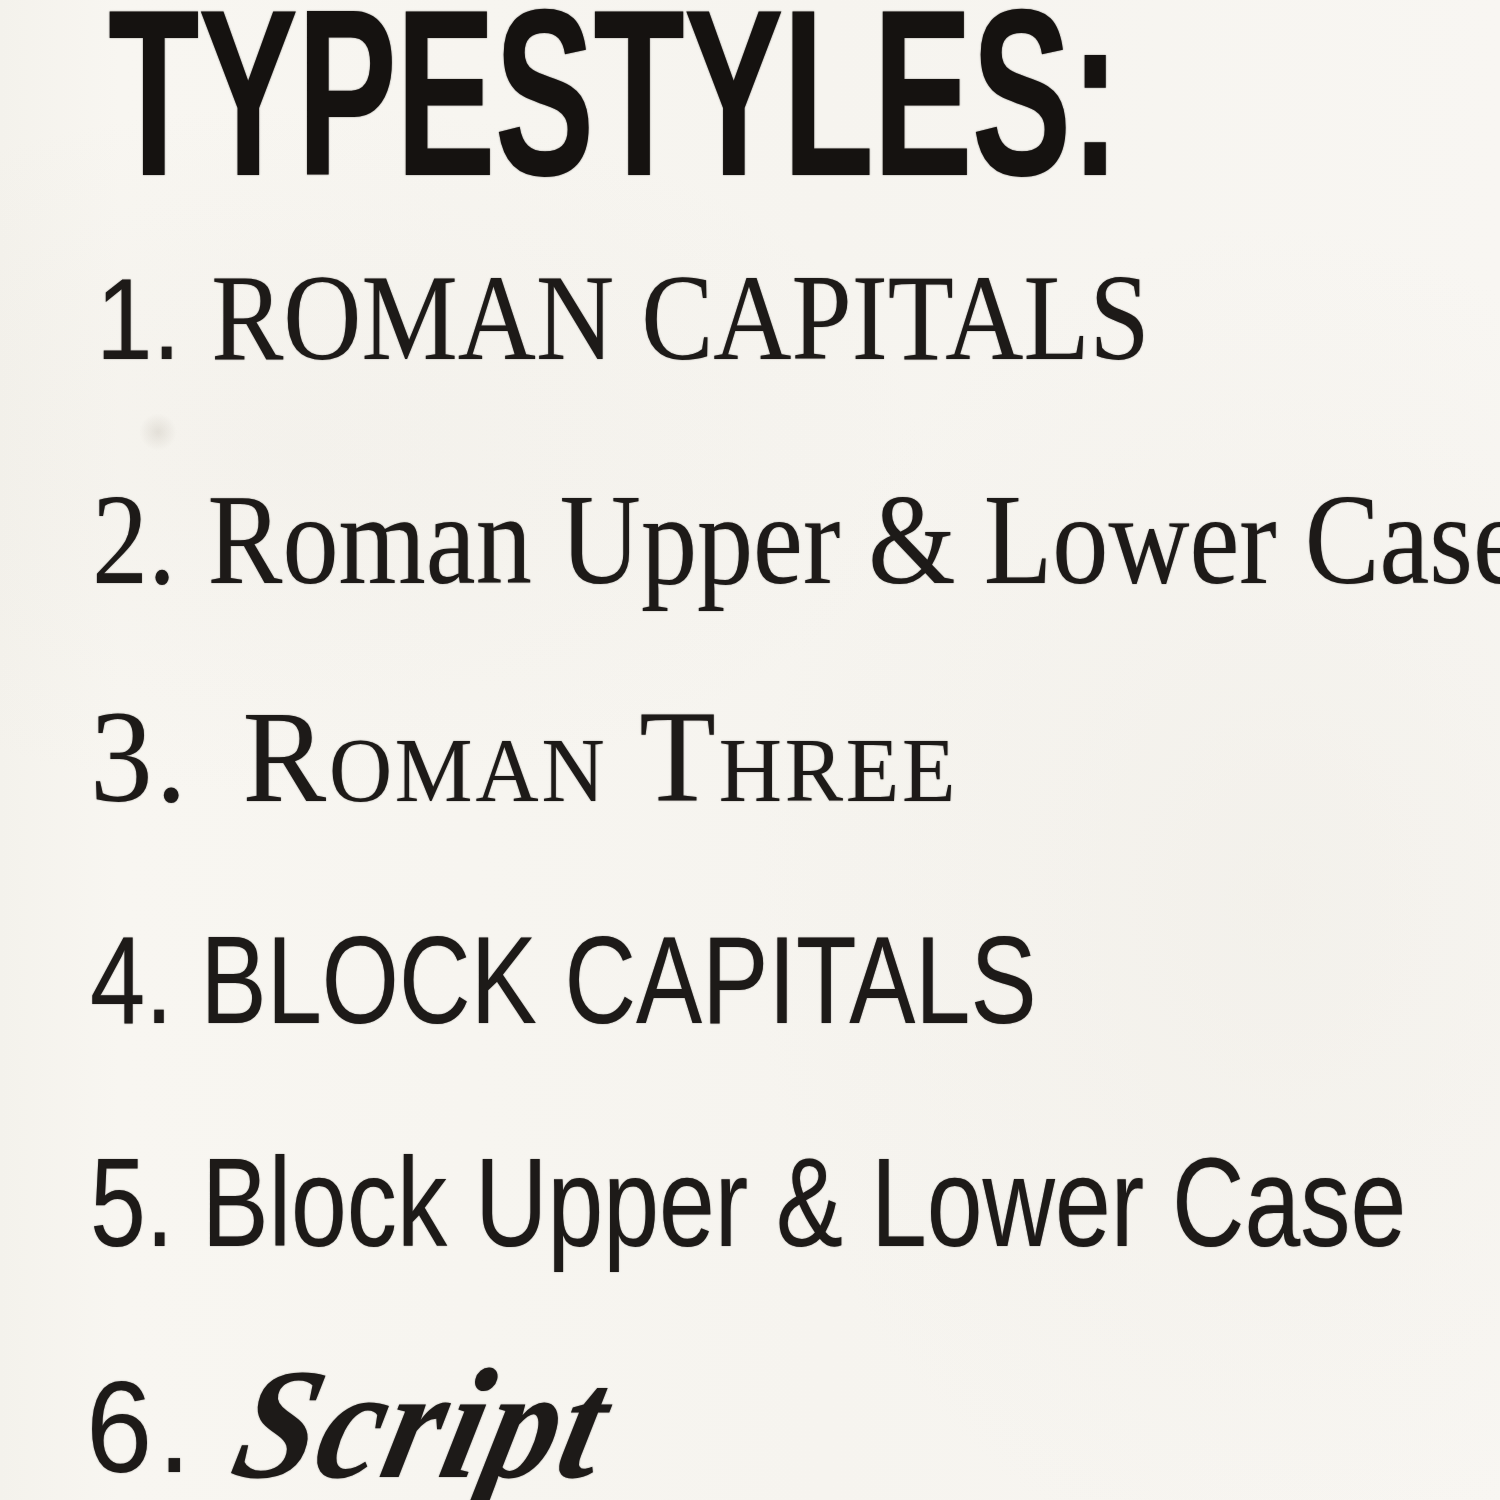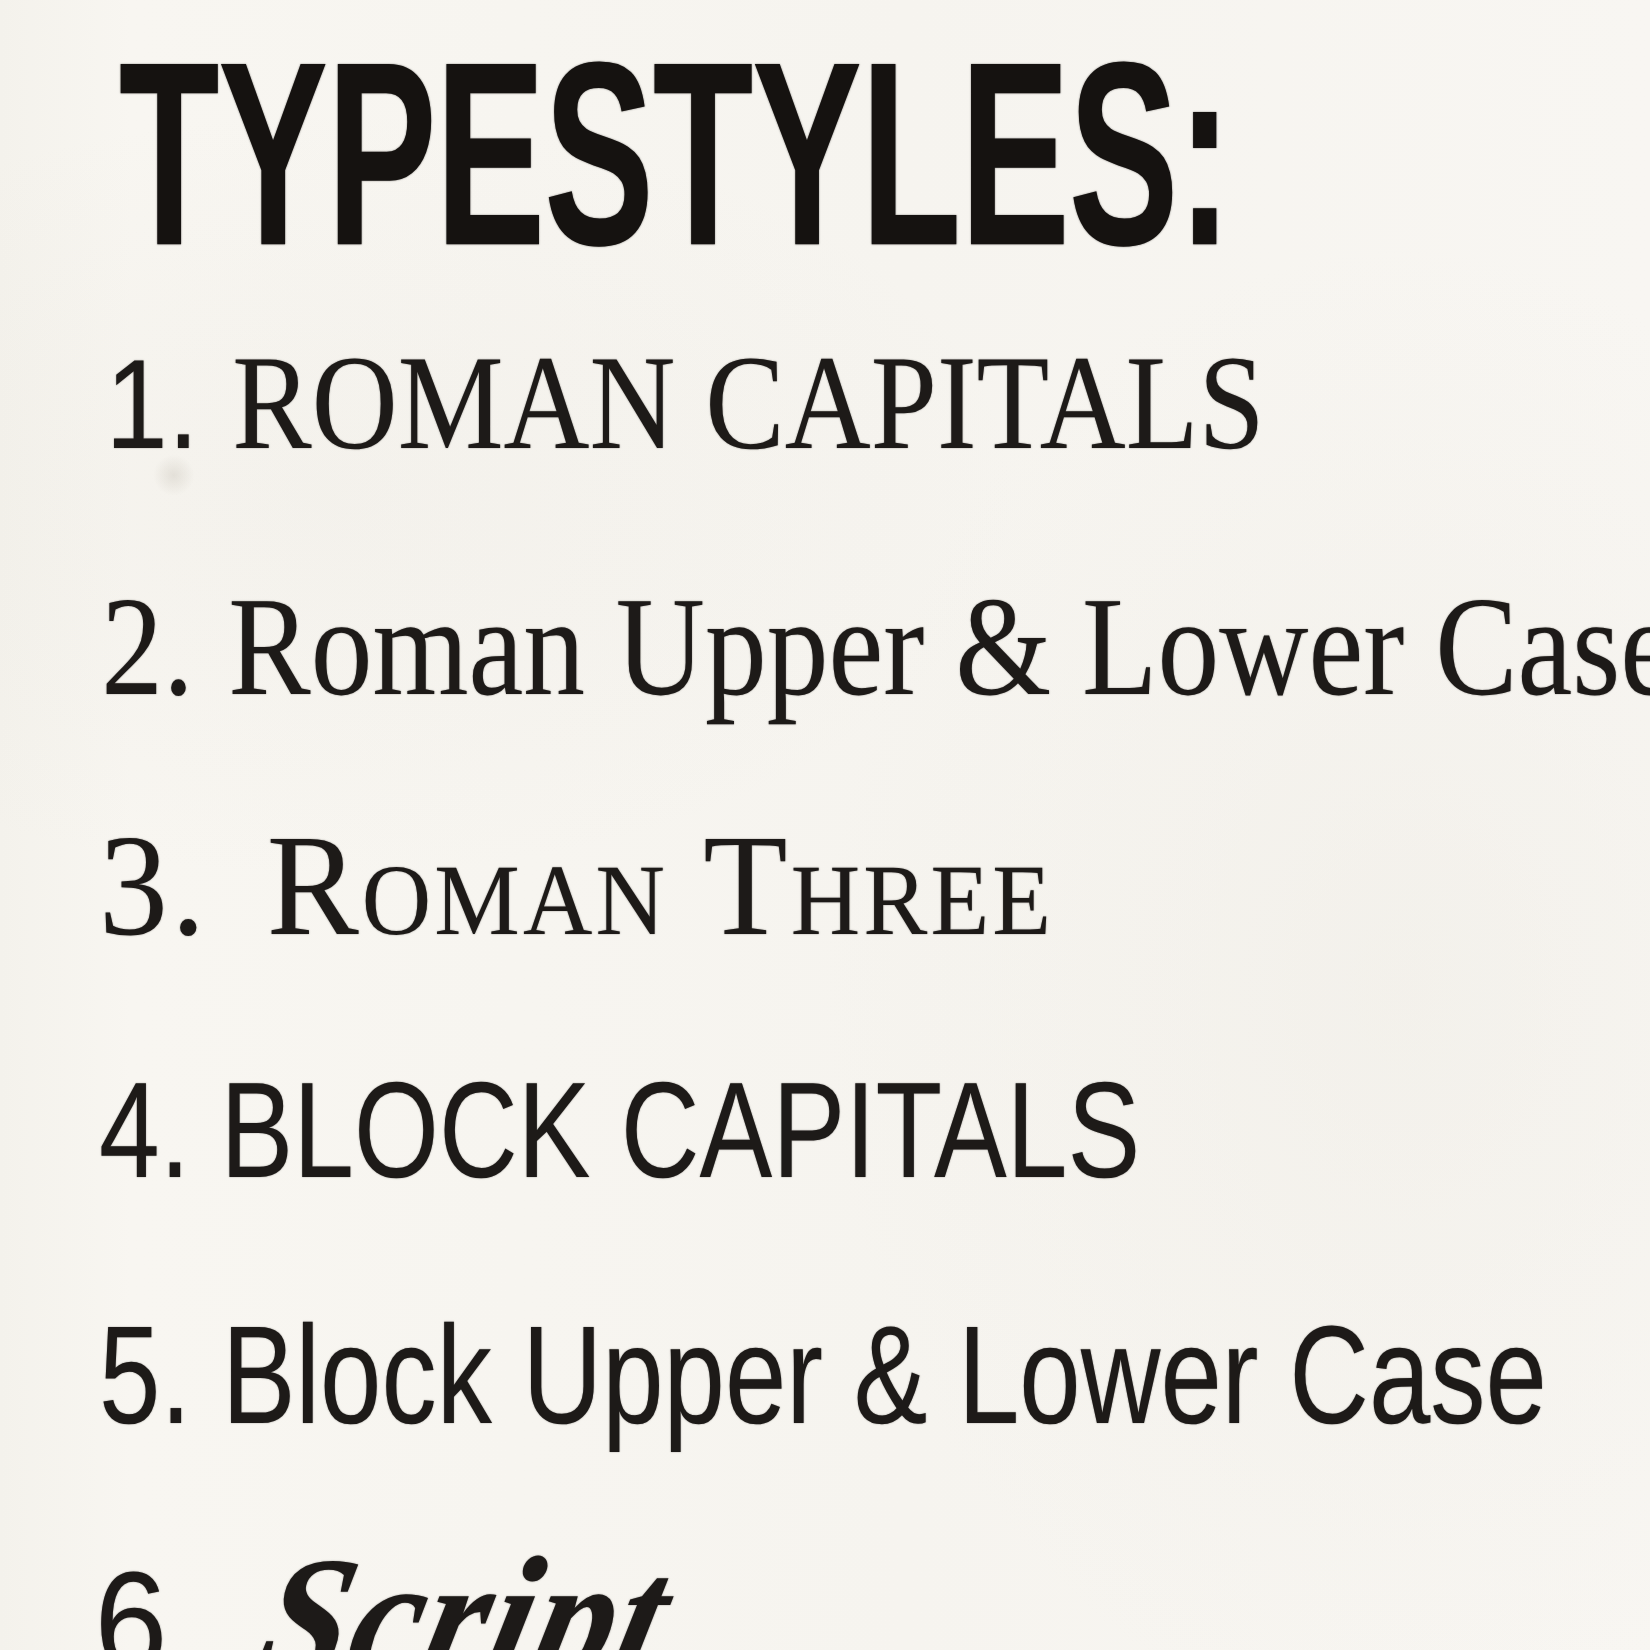--- a/index.html
+++ b/index.html
@@ -15,21 +15,20 @@
       radial-gradient(ellipse 900px 500px at 20% 30%, rgba(210,205,195,0.10), rgba(0,0,0,0) 70%),
       radial-gradient(ellipse 700px 900px at 85% 60%, rgba(235,232,224,0.35), rgba(0,0,0,0) 75%),
       radial-gradient(circle 26px at 158px 432px, rgba(205,200,190,0.45), rgba(0,0,0,0) 72%),
       linear-gradient(90deg, #f4f2ec 0%, #f8f6f1 8%, #f6f4ef 55%, #f8f6f2 100%);
     font-family: "Liberation Serif", serif;
     color: #1d1a18;
   }
   .sheet {
     position: absolute;
     inset: 0;
-    margin-top: 48px;
   }
   .row {
     position: absolute;
     white-space: nowrap;
     line-height: 1;
     transform-origin: left top;
     text-shadow: 0 0 1.5px rgba(30,26,22,0.55);
   }
   
   .heading {

